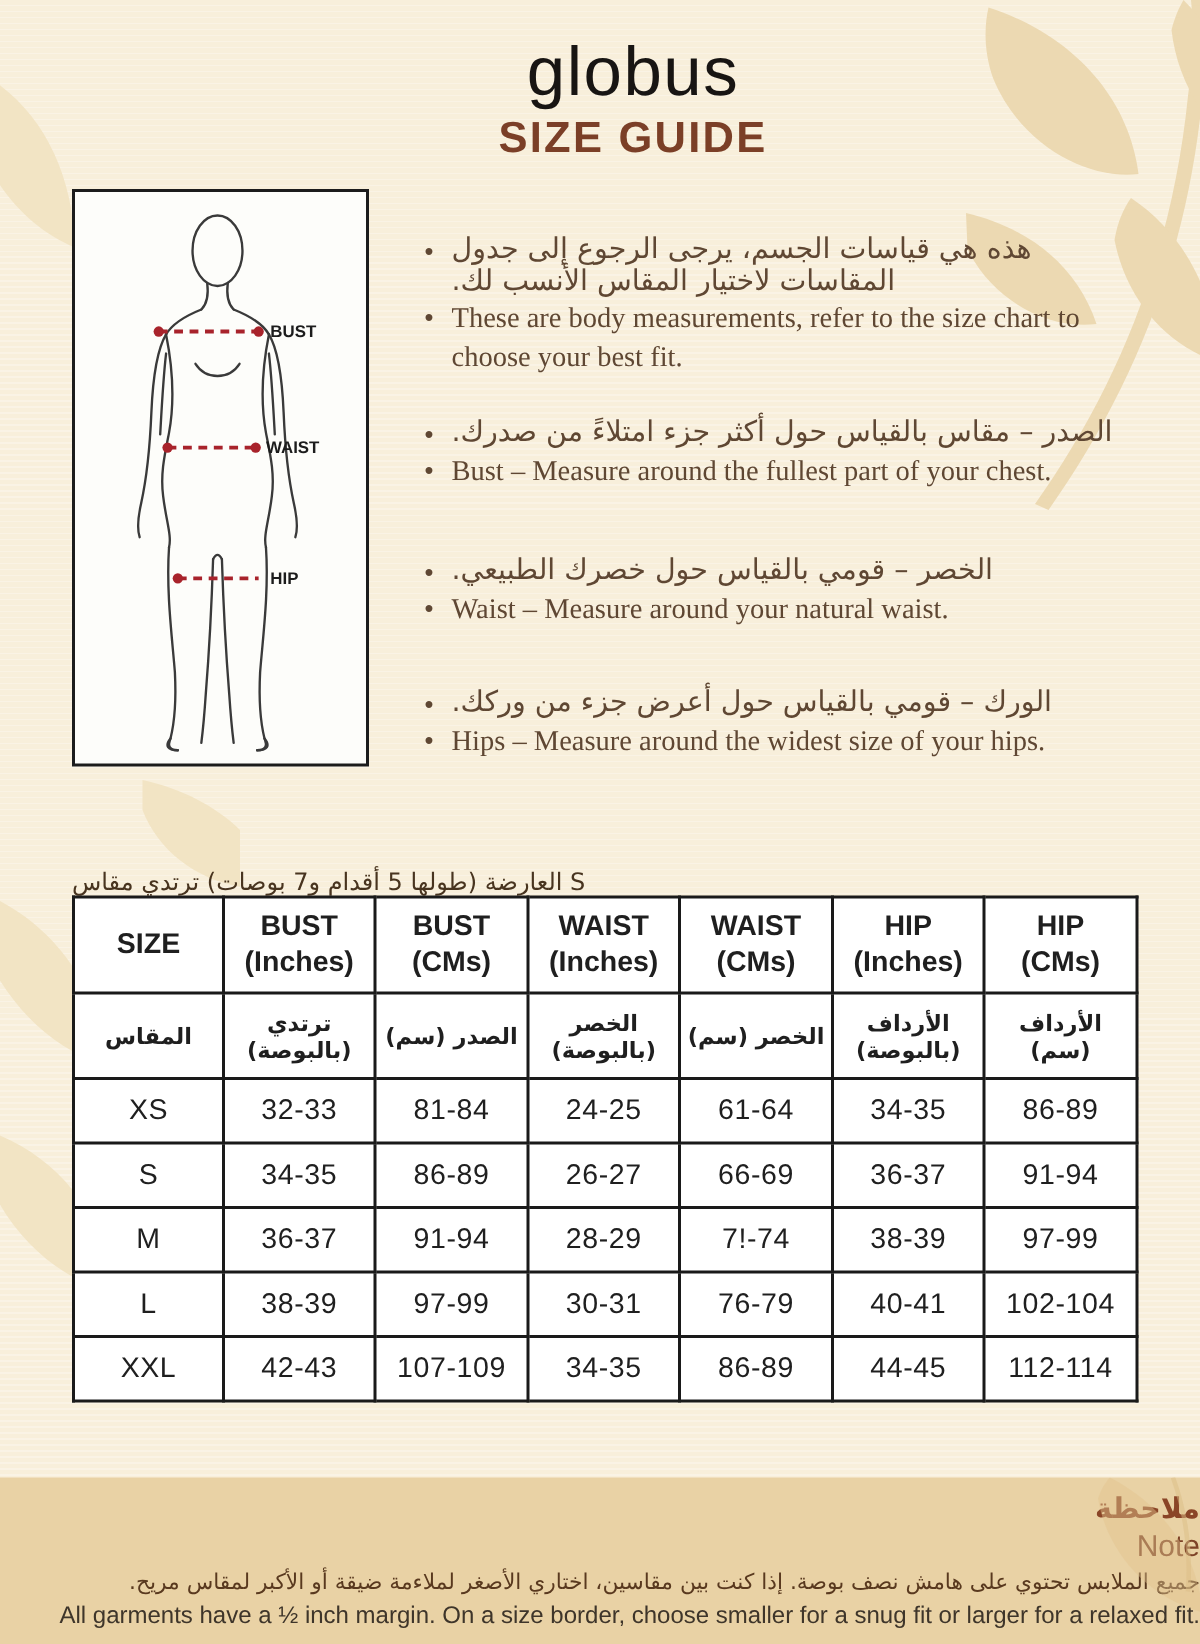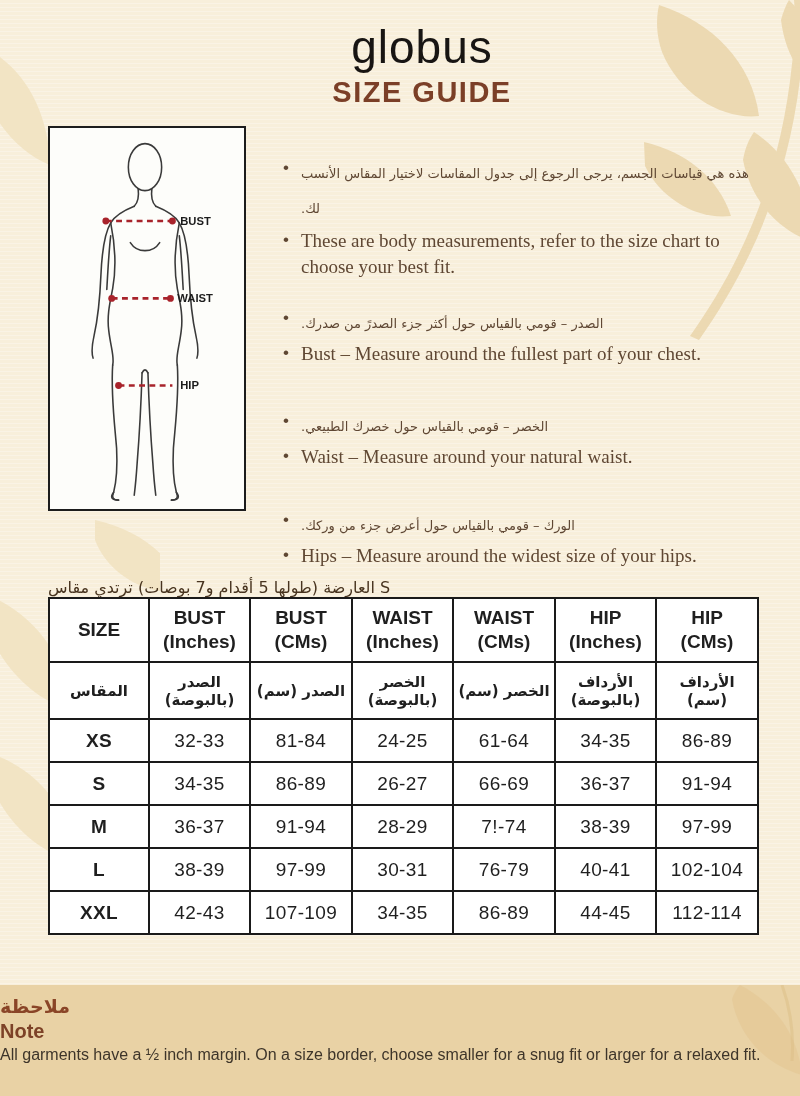--- a/index.html
+++ b/index.html
@@ -21,44 +21,44 @@
     background:#fdfdfa;border:2px solid #1c1c1c;z-index:1;}
   .diagram-box svg{display:block;}
   .figure-path{fill:none;stroke:#3a3a3a;stroke-width:1.6;stroke-linecap:round;}
   .measure-line{stroke:#a8232b;stroke-width:2.6;stroke-dasharray:6 4.5;}
   .measure-dot{fill:#a8232b;}
   .measure-label{font-family:"Liberation Sans",sans-serif;font-size:11.5px;font-weight:700;fill:#1c1c1c;}
   
   .bullets{position:absolute;left:283px;top:156px;width:476px;z-index:1;}
   .bullet-item{display:flex;align-items:flex-start;}
   .bullet-dot{width:18px;flex:0 0 18px;color:#5f4733;font-size:17px;line-height:24px;}
-  .b-ar{font-family:"DejaVu Sans",sans-serif;font-size:13px;line-height:35px;color:#5f4733;
+  .b-ar{font-family:"DejaVu Sans",sans-serif;font-size:19px;line-height:21px;color:#5f4733;
     direction:rtl;text-align:left;flex:1;}
   .b-en{font-family:"Liberation Serif","DejaVu Serif",serif;font-size:19px;line-height:26px;color:#5f4733;flex:1;}
   .mt26{margin-top:26px;} .mt42{margin-top:42px;} .mt38{margin-top:38px;} .mt2{margin-top:2px;}
   
   .model-note{position:absolute;left:48px;top:532px;z-index:1;margin-top:44px;}
   .model-ar{font-family:"DejaVu Sans",sans-serif;font-size:16px;line-height:24px;color:#48341f;}
   .model-en{font-family:"Liberation Serif","DejaVu Serif",serif;font-size:19px;line-height:26px;color:#33281c;}
   
   .size-table{position:absolute;left:48px;top:597px;z-index:2;border-collapse:collapse;table-layout:fixed;}
   .size-table th,.size-table td{border:2px solid #1a1a1a;background:#ffffff;text-align:center;
     vertical-align:middle;padding:0;color:#1f1f1f;}
   .hrow-en th{height:62px;font-size:19px;font-weight:700;line-height:1.25;}
   .hrow-ar th{height:55px;font-family:"DejaVu Sans",sans-serif;font-size:15px;font-weight:700;
     line-height:1.2;direction:rtl;margin-left:40px;}
   .drow td{height:41px;font-size:19px;font-weight:500;letter-spacing:.4px;}
-  .drow td.size-cell{font-weight:700;}
+  .drow td.size-cell{font-weight:400;}
   .h2{display:block;} .h2:empty{display:none;}
   
   .note-band{position:absolute;left:0;top:985px;width:800px;height:111px;background:#e9d2a5;
-    z-index:1;text-align:left;}
+    z-index:1;text-align:right;}
   .note-title-ar{padding-top:9px;font-family:"DejaVu Sans",sans-serif;font-size:19px;font-weight:700;
     line-height:24px;color:#8a4527;}
-  .note-title-en{font-size:20px;font-weight:700;line-height:26px;color:#7d4227;}
+  .note-title-en{font-size:20px;font-weight:400;line-height:26px;color:#7d4227;}
   .note-body-ar{font-family:"DejaVu Sans",sans-serif;font-size:14.5px;line-height:23px;color:#59391f;direction:rtl;}
   .note-body-en{font-size:16px;line-height:22px;color:#3e352a;}
 </style>
 </head>
 <body>
 
 <div class="page">
 
   <svg class="decor" style="top:0;right:0;" width="240" height="340" viewBox="0 0 240 340">
     <g fill="#ecd9b2">
@@ -126,21 +126,21 @@
     <div class="bullet-item">
       <span class="bullet-dot">•</span>
       <div class="b-ar">هذه هي قياسات الجسم، يرجى الرجوع إلى جدول المقاسات لاختيار المقاس الأنسب لك.</div>
     </div>
     <div class="bullet-item mt2">
       <span class="bullet-dot">•</span>
       <div class="b-en">These are body measurements, refer to the size chart to choose your best fit.</div>
     </div>
     <div class="bullet-item mt26">
       <span class="bullet-dot">•</span>
-      <div class="b-ar">الصدر – قومي بالقياس حول أكثر جزء الصدرً من صدرك.</div>
+      <div class="b-ar">الصدر – مقاس بالقياس حول أكثر جزء امتلاءً من صدرك.</div>
     </div>
     <div class="bullet-item">
       <span class="bullet-dot">•</span>
       <div class="b-en">Bust – Measure around the fullest part of your chest.</div>
     </div>
     <div class="bullet-item mt42">
       <span class="bullet-dot">•</span>
       <div class="b-ar">الخصر – قومي بالقياس حول خصرك الطبيعي.</div>
     </div>
     <div class="bullet-item">
@@ -200,21 +200,21 @@
         <th>
             <span class="h2">HIP</span>
             <span class="h2">(CMs)</span>
           </th>
       </tr>
       <tr class="hrow-ar">
         <th>
             <span class="h2">المقاس</span>
           </th>
         <th>
-            <span class="h2">الصدر</span>
+            <span class="h2">ترتدي</span>
             <span class="h2">(بالبوصة)</span>
           </th>
         <th>
             <span class="h2">الصدر (سم)</span>
           </th>
         <th>
             <span class="h2">الخصر</span>
             <span class="h2">(بالبوصة)</span>
           </th>
         <th>
@@ -278,16 +278,17 @@
     </tbody>
   </table>
 
   <div class="note-band">
     <svg class="decor" style="right:0;top:0;" width="130" height="111" viewBox="0 0 130 111">
       <path d="M70,0 C105,18 128,50 132,90 C95,80 68,50 62,14 C64,8 67,3 70,0 Z" fill="#e2c38e" opacity="0.45"></path>
       <path d="M112,0 C120,22 124,48 122,76" stroke="#dcbd85" stroke-width="3" fill="none" opacity="0.5"></path>
     </svg>
     <div class="note-title-ar">ملاحظة</div>
     <div class="note-title-en">Note</div>
+    <div class="note-body-ar">جميع الملابس تحتوي على هامش نصف بوصة. إذا كنت بين مقاسين، اختاري الأصغر لملاءمة ضيقة أو الأكبر لمقاس مريح.</div>
     <div class="note-body-en">All garments have a ½ inch margin. On a size border, choose smaller for a snug fit or larger for a relaxed fit.</div>
   </div>
 
 </div>
 
 </body></html>

